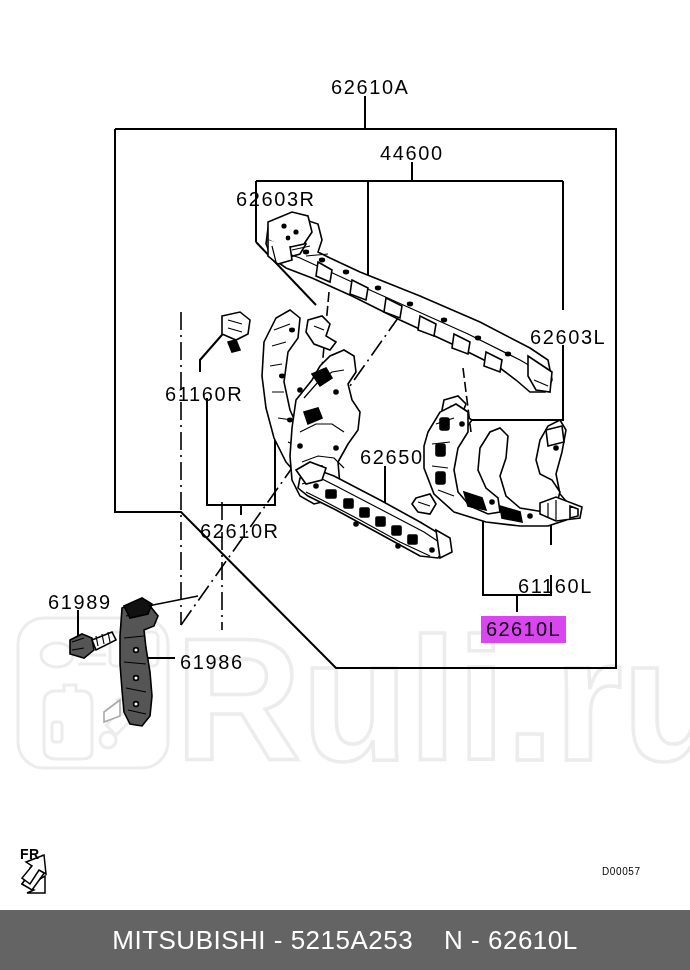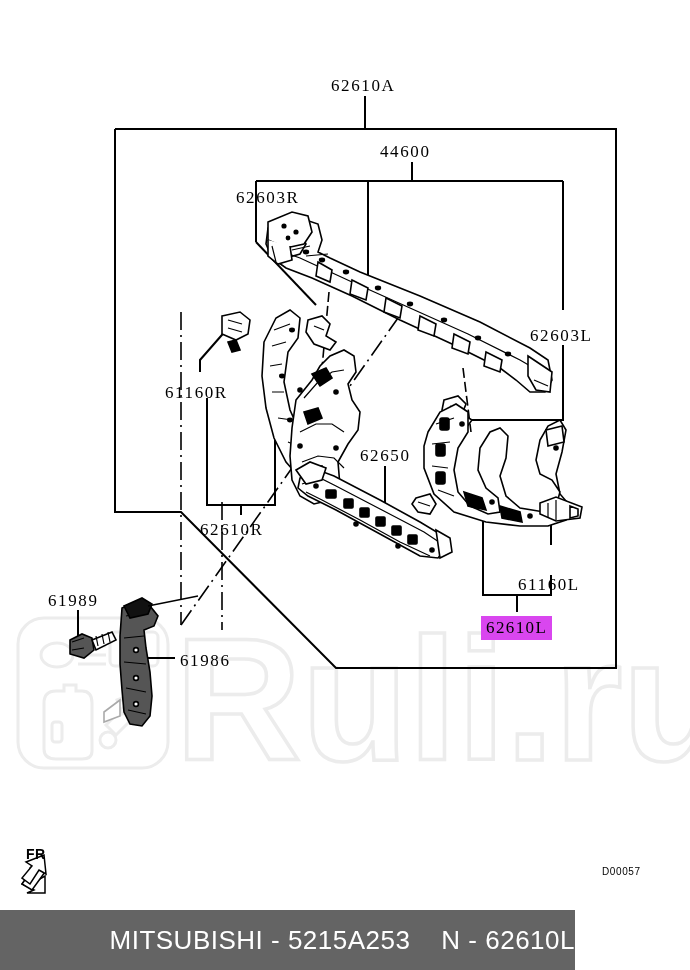--- a/index.html
+++ b/index.html
@@ -19,58 +19,57 @@
   }
   #diagram-canvas {
     position: absolute;
     left: 0;
     top: 0;
     width: 690px;
     height: 910px;
   }
   .pn {
     position: absolute;
-    font-family: Liberation Serif, serif;
-    font-size: 17px;
+    font-family: Liberation Sans, sans-serif;
+    font-size: 20px;
     letter-spacing: 1.6px;
     color: #000000;
     white-space: nowrap;
     line-height: 1;
   }
   .pn.hl {
     background: #d946ef;
     padding: 3px 5px 4px 5px;
     letter-spacing: 1.4px;
   }
   .fr-label {
     position: absolute;
     font-family: "Liberation Sans", sans-serif;
     font-size: 14px;
     color: #000;
     font-weight: bold;
     letter-spacing: 0.5px;
-    margin-left: 6px;
   }
   .diag-code {
     position: absolute;
     font-family: "Liberation Sans", sans-serif;
     font-size: 10px;
     letter-spacing: 0.6px;
     color: #000;
   }
   #footer-bar {
     position: absolute;
     left: 0;
     top: 910px;
-    width: 575px;
+    width: 690px;
     height: 60px;
     background: #646464;
     display: flex;
     align-items: center;
-    justify-content: flex-end;
+    justify-content: center;
   }
   #footer-text {
     color: #ffffff;
     font-family: "Liberation Sans", sans-serif;
     font-size: 26px;
     letter-spacing: 0.5px;
     white-space: pre;
   }
   .wm {
     position: absolute;

